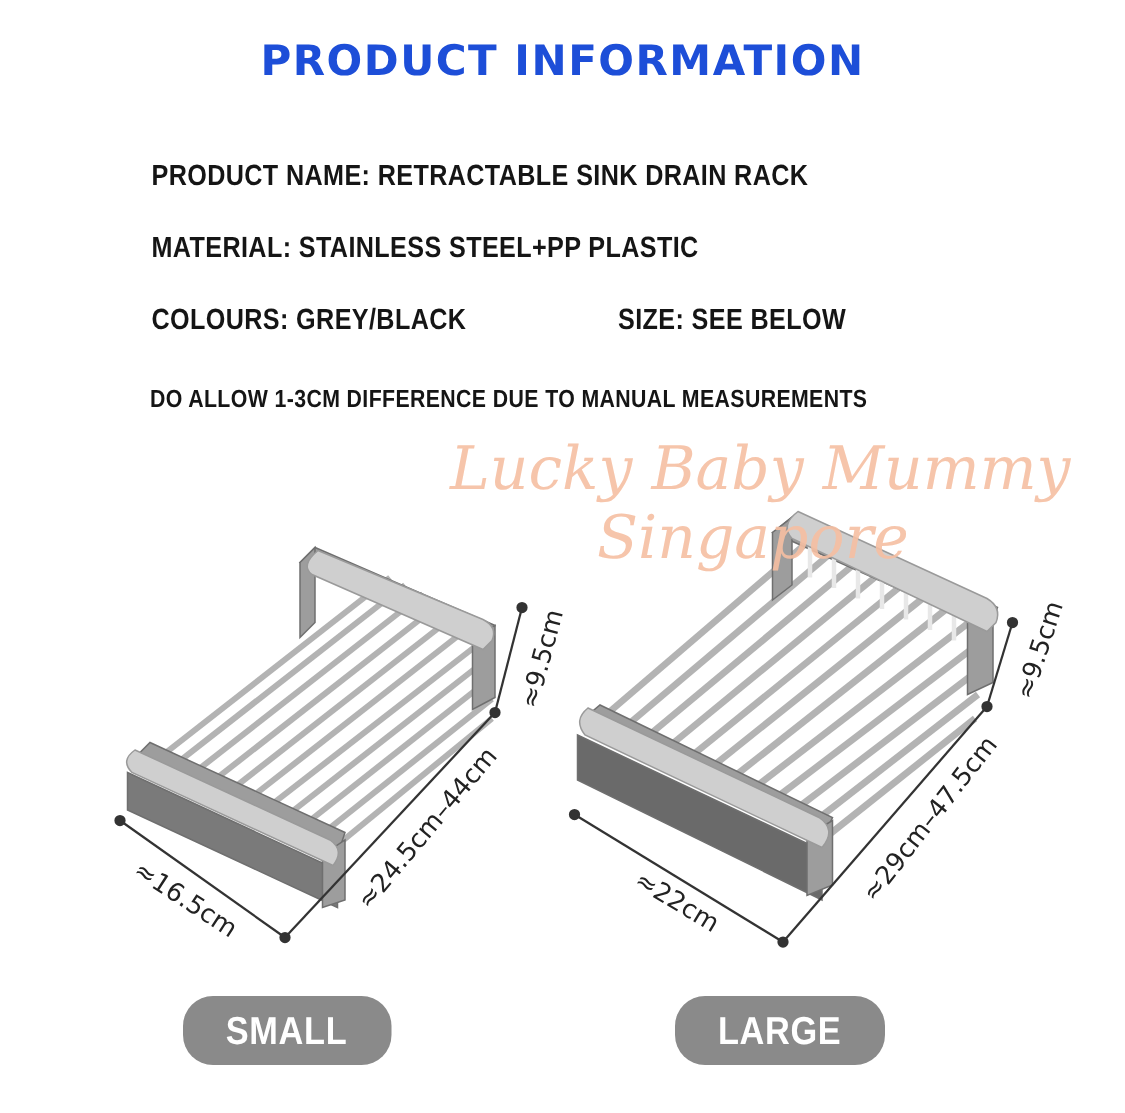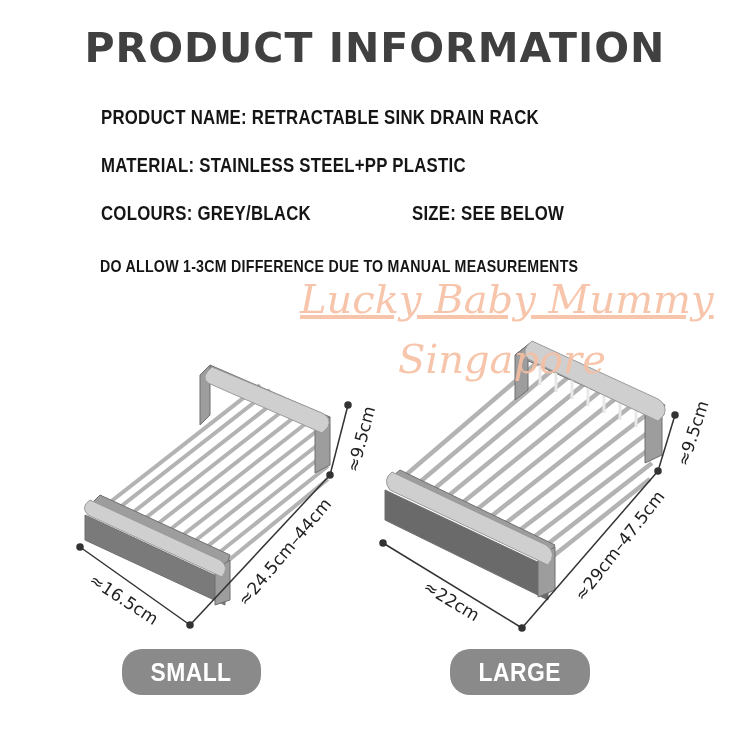--- a/index.html
+++ b/index.html
@@ -1,37 +1,37 @@
 <!DOCTYPE html>
 <html><head>
   <meta charset="utf-8">
   <style>
     html, body { margin:0; padding:0; background:#ffffff; }
     body { width:750px; height:742px; position:relative; overflow:hidden; font-family:"Liberation Sans", sans-serif; color:#111; }
-    .title { position:absolute; left:0; top:24px; width:750px; text-align:center; font-family:"DejaVu Sans", sans-serif; font-weight:bold; font-size:41px; letter-spacing:1px; color:#404040; }
+    .title { position:absolute; left:0; top:24px; width:750px; text-align:center; font-family:"DejaVu Sans", sans-serif; font-weight:bold; font-size:28px; letter-spacing:1px; color:#1d4ed8; }
     .line { position:absolute; font-family:"Liberation Sans", sans-serif; font-weight:bold; font-size:19.5px; color:#151515; transform:scaleX(0.86); transform-origin:left center; white-space:nowrap; letter-spacing:0.3px; }
     .note { font-size:16.5px; transform:scaleX(0.86); }
     .watermark { position:absolute; font-family:"DejaVu Serif", serif; font-style:italic; color:#f6bfa2; font-size:40px; white-space:nowrap; opacity:0.9; z-index:5; }
-    .pill { position:absolute; top:649px; height:46px; border-radius:20px; background:#8a8a8a; color:#fff; font-family:"Liberation Sans", sans-serif; font-weight:bold; font-size:26px; display:flex; align-items:center; justify-content:center; letter-spacing:0.5px; }
+    .pill { position:absolute; top:664px; height:46px; border-radius:20px; background:#8a8a8a; color:#fff; font-family:"Liberation Sans", sans-serif; font-weight:bold; font-size:26px; display:flex; align-items:center; justify-content:center; letter-spacing:0.5px; }
     .pill span { display:inline-block; transform:scaleX(0.88); }
     .rack { position:absolute; }
     .dim-label { font-family:"DejaVu Sans", sans-serif; font-size:17px; fill:#222; }
   </style>
 </head>
 <body>
 
 <div class="title">PRODUCT INFORMATION</div>
 
 <div class="line" style="left:101px;top:106px;">PRODUCT NAME: RETRACTABLE SINK DRAIN RACK</div>
 <div class="line" style="left:101px;top:154px;">MATERIAL: STAINLESS STEEL+PP PLASTIC</div>
 <div class="line" style="left:101px;top:202px;">COLOURS: GREY/BLACK</div>
 <div class="line" style="left:412px;top:202px;">SIZE: SEE BELOW</div>
 <div class="line note" style="left:100px;top:257px;">DO ALLOW 1-3CM DIFFERENCE DUE TO MANUAL MEASUREMENTS</div>
 
-<div class="watermark" style="left:300px;top:276px;text-decoration:underline;">Lucky Baby Mummy</div>
+<div class="watermark" style="left:300px;top:290px;">Lucky Baby Mummy</div>
 <div class="watermark" style="left:398px;top:336px;font-style:italic;">Singapore</div>
 
 <svg class="rack" style="left:60px;top:355px;" width="320" height="290" viewBox="0 0 320 290">
   <g stroke="#b3b3b3" stroke-width="4">
     <line x1="40" y1="155" x2="200" y2="30"></line>
     <line x1="50" y1="160" x2="210" y2="35"></line>
     <line x1="62" y1="166" x2="222" y2="41"></line>
     <line x1="74" y1="172" x2="234" y2="47"></line>
     <line x1="86" y1="178" x2="246" y2="53"></line>
     <line x1="98" y1="184" x2="258" y2="59"></line>

